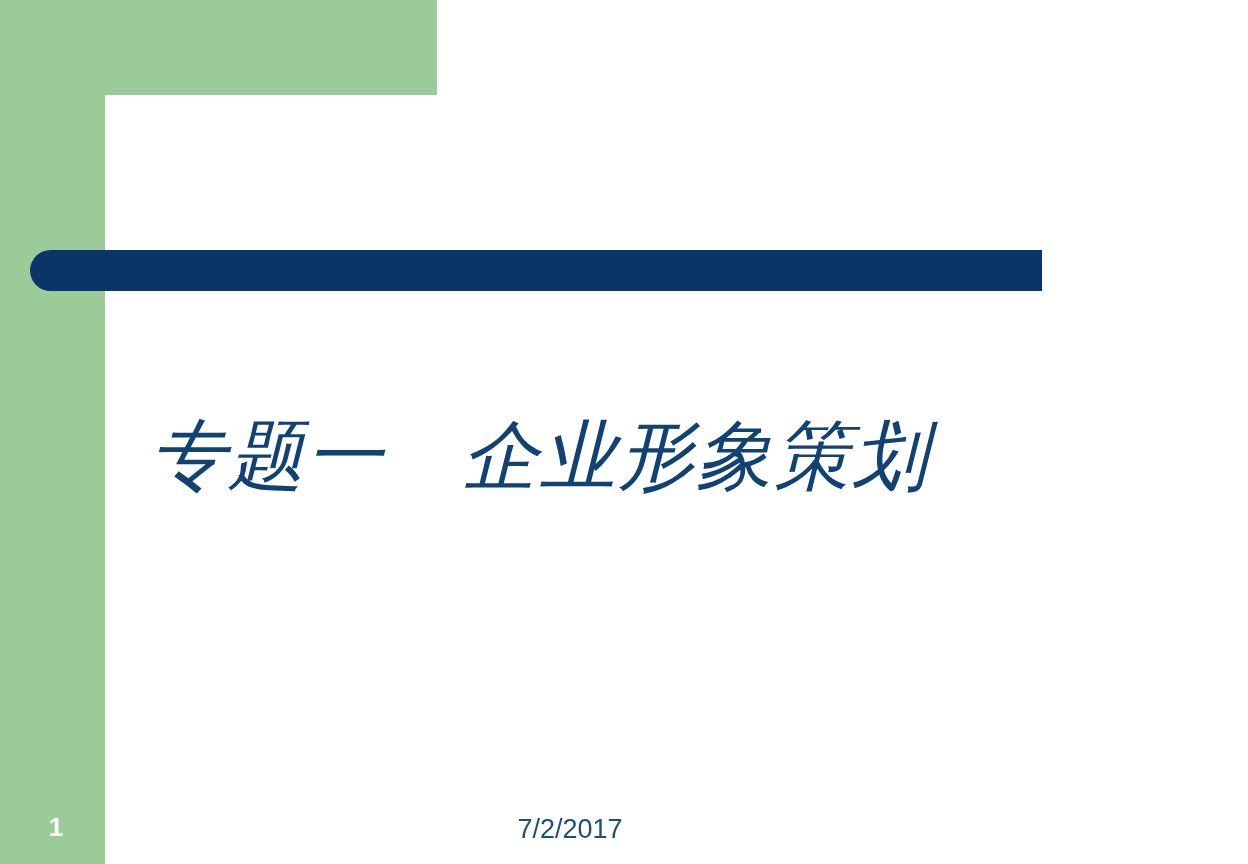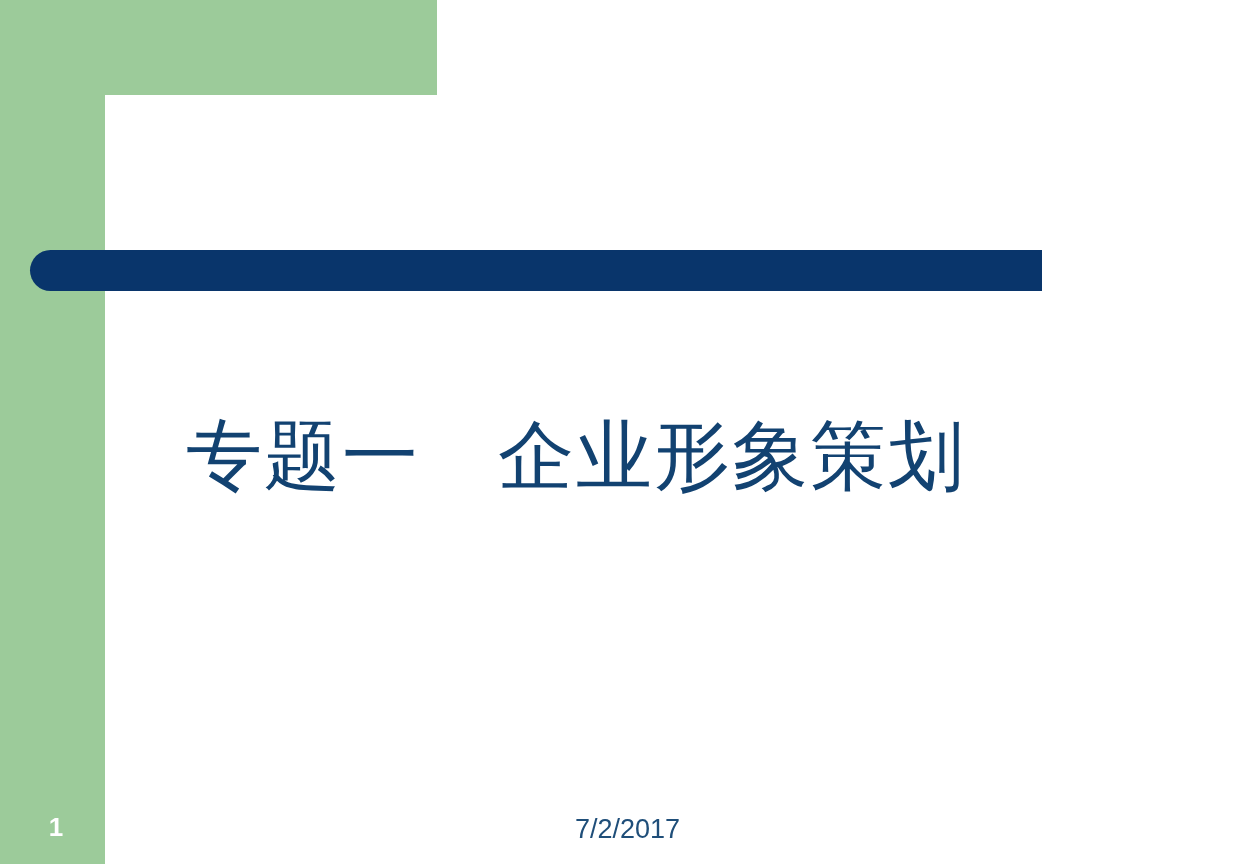--- a/index.html
+++ b/index.html
@@ -58,31 +58,32 @@
     background: #09356b;
     border-top-left-radius: 21px;
     border-bottom-left-radius: 21px;
     border-top-right-radius: 0;
     border-bottom-right-radius: 0;
   }
 
   
   .slide-title {
     position: absolute;
-    left: 136px;
+    left: 150px;
     top: 404px;
     width: 880px;
-    text-align: center;
+    text-align: left;
     color: #124271;
     font-family: "DejaVu Serif", "Liberation Serif", serif;
     font-size: 76px;
     line-height: 104px;
     font-weight: 400;
     letter-spacing: 2px;
     white-space: pre;
+    font-style: italic;
   }
 
   
   .slide-number {
     position: absolute;
     left: 36px;
     top: 810px;
     width: 40px;
     text-align: center;
     color: #ffffff;
@@ -91,21 +92,21 @@
     font-weight: bold;
     line-height: 34px;
   }
 
   
   .slide-date {
     position: absolute;
     left: 460px;
     top: 812px;
     width: 220px;
-    text-align: right;
+    text-align: center;
     color: #1f4e79;
     font-family: "Liberation Sans", sans-serif;
     font-size: 27px;
     line-height: 34px;
   }
 </style>
 </head>
 <body>
 
 <div id="slide">

